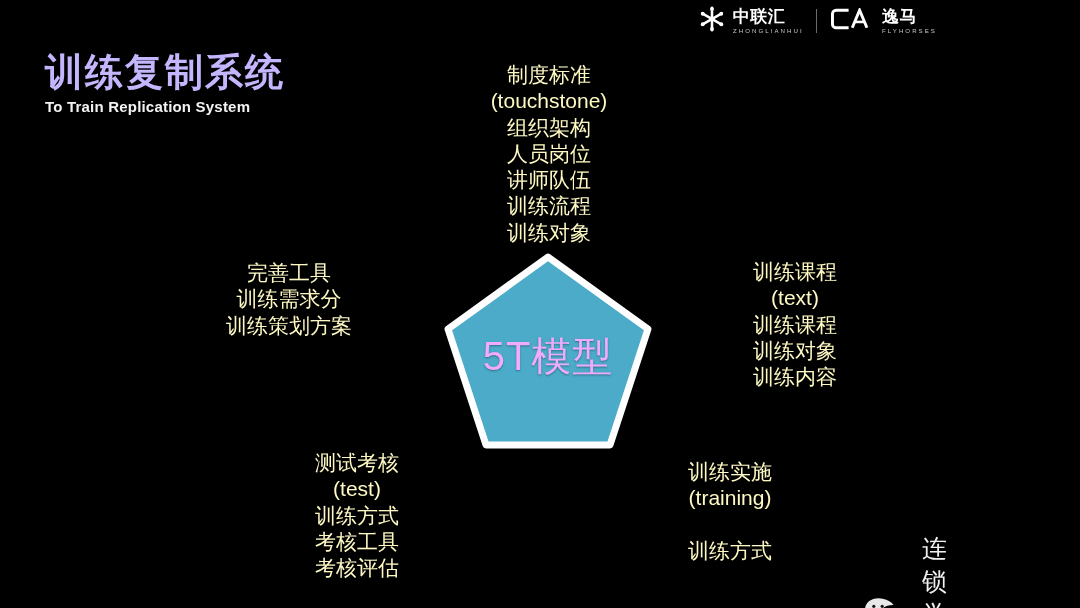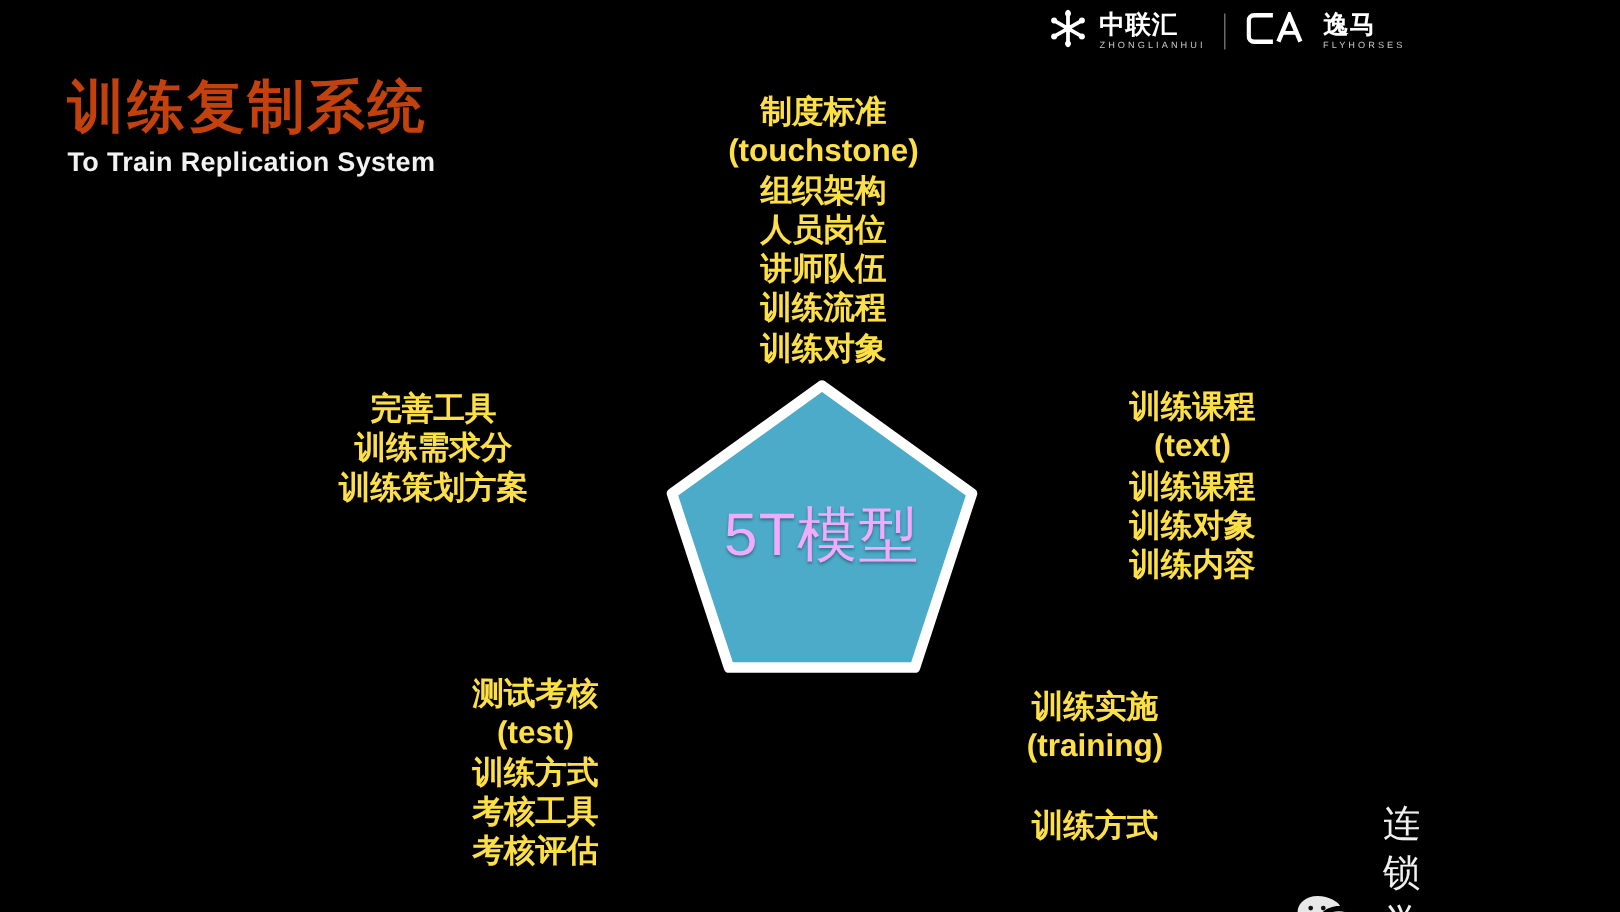--- a/index.html
+++ b/index.html
@@ -62,30 +62,30 @@
     background: #6a6a6a;
   }
 
   
   .title-block {
     position: absolute;
     left: 45px;
     top: 52px;
   }
   .title-cn {
-    color: #c2410c;
+    color: #c4b5fd;
     font-size: 38px;
     font-weight: bold;
     letter-spacing: 2px;
     line-height: 1.08;
     text-shadow: 0 0 2px rgba(0,0,0,0.9);
   }
   .title-en {
     color: #f2f2f2;
-    font-size: 18px;
+    font-size: 15px;
     font-weight: bold;
     letter-spacing: 0.2px;
     margin-top: 5px;
   }
 
   
   .pentagon-wrap {
     position: absolute;
     left: 440px;
     top: 249px;
@@ -109,26 +109,25 @@
     letter-spacing: 1px;
     padding-top: 14px;
     box-sizing: border-box;
     pointer-events: none;
     text-shadow: 0 1px 2px rgba(0,0,0,0.35);
   }
 
   
   .node {
     position: absolute;
-    color: #fde047;
+    color: #fef9c3;
     font-size: 21px;
     line-height: 1.25;
     text-shadow: 0 0 3px rgba(0,0,0,0.85);
     white-space: nowrap;
-    font-weight: bold;
   }
   .node .line {
     display: block;
   }
   .node .line.blank {
     height: 1.25em;
   }
   .node.center  { text-align: center; }
 
   .node-touchstone { left: 441px; top: 62px;  width: 216px; }

